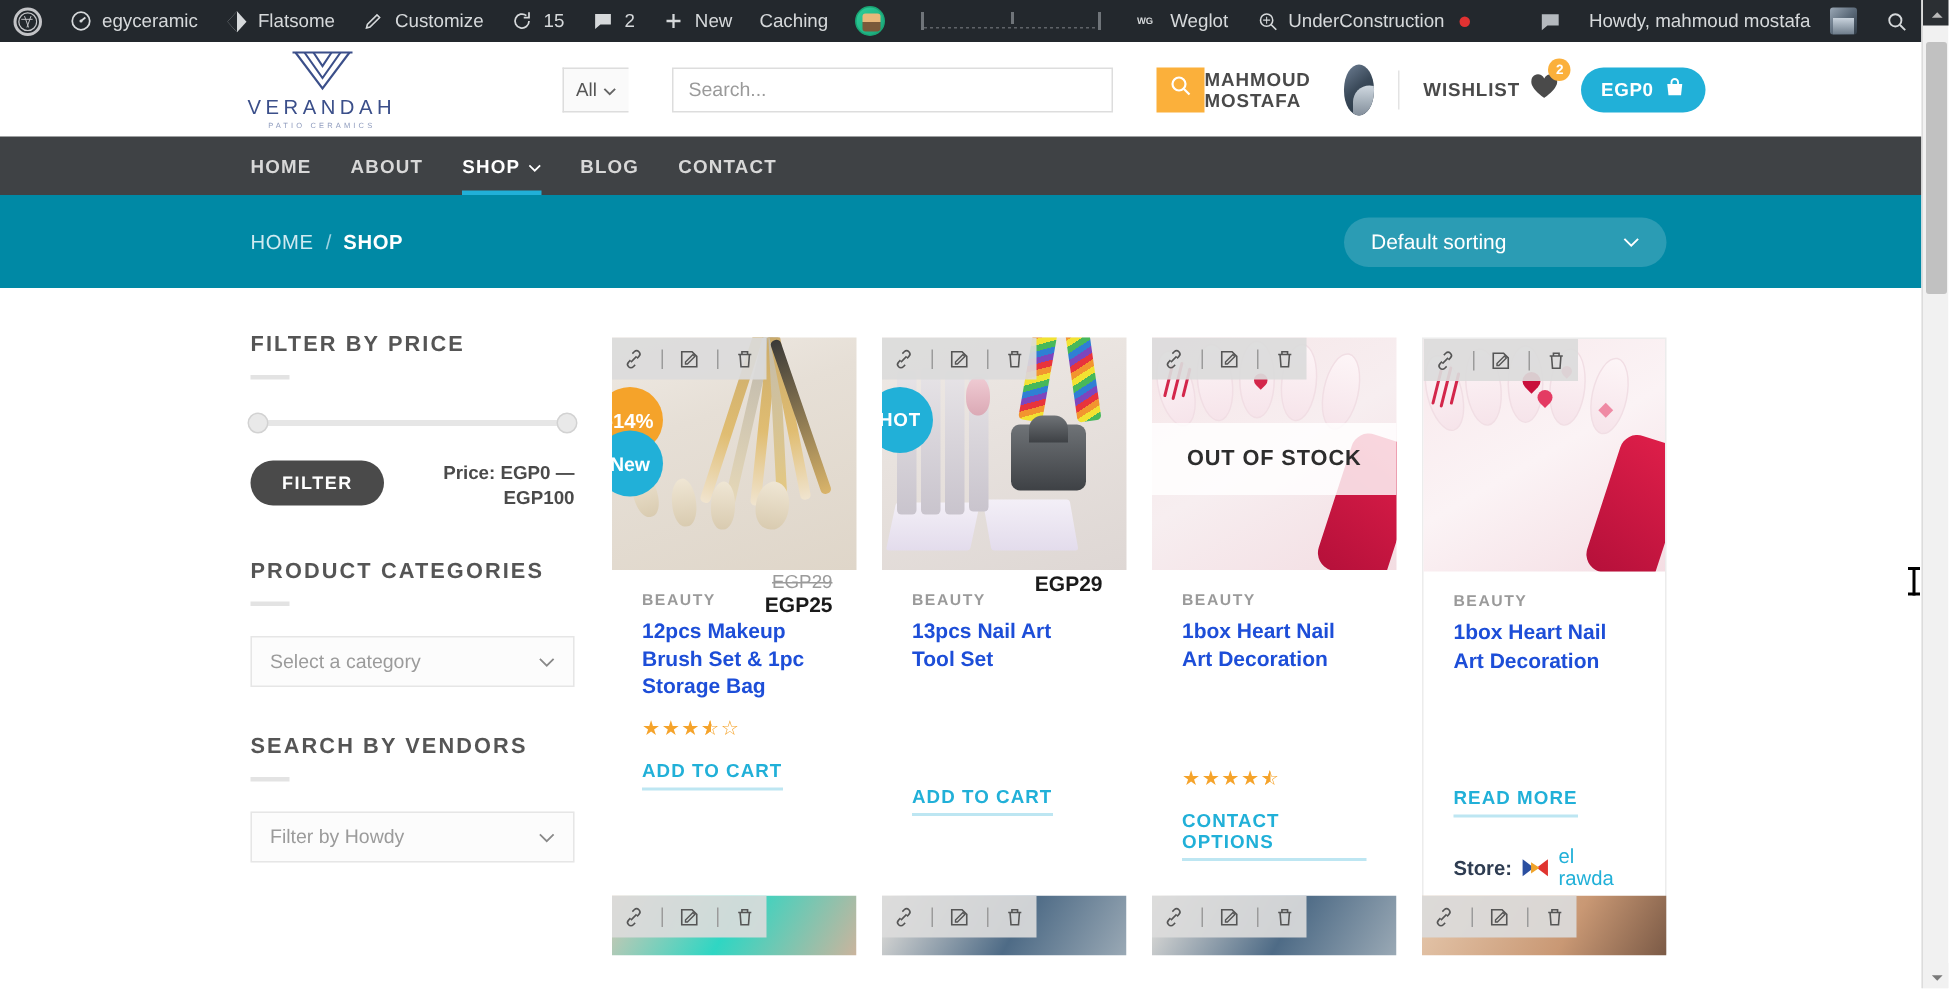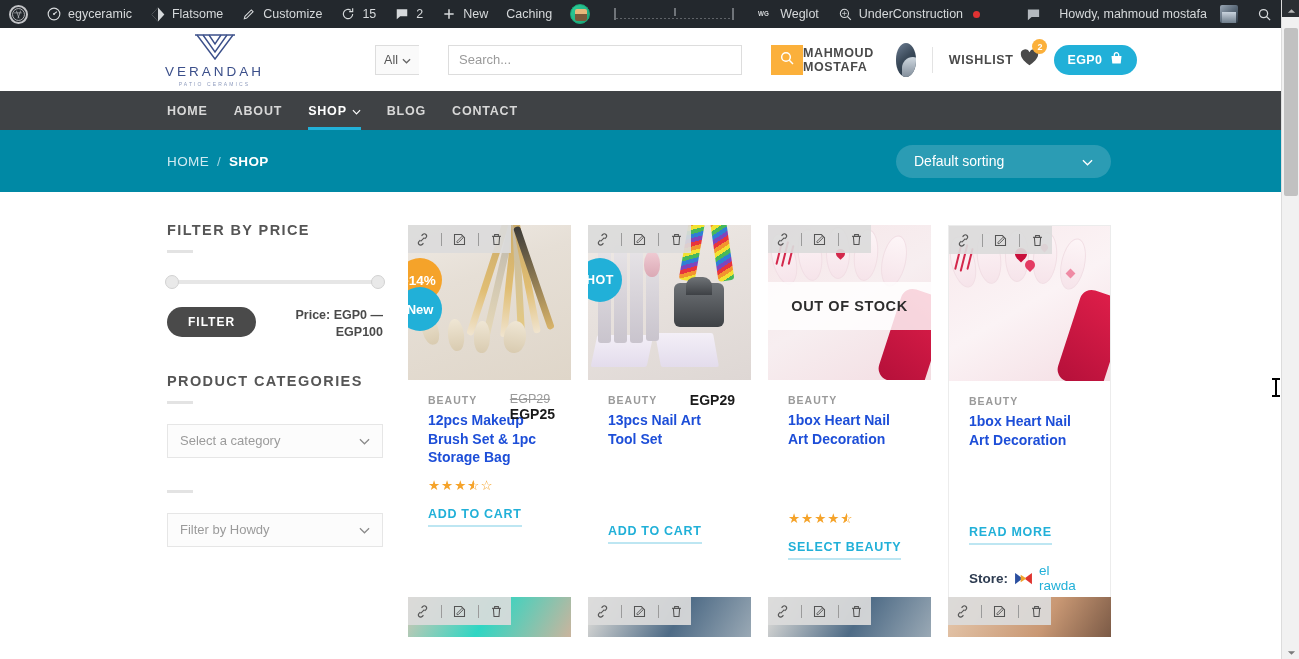--- a/index.html
+++ b/index.html
@@ -268,21 +268,21 @@
     background: rgba(255,255,255,.82);
     display:flex; align-items:center; justify-content:center; z-index: 5;
   }
   .oos-text { font-size: 14.5px; font-weight:700; color:#2d2d2d; letter-spacing:.6px; }
 
   .card-body { padding: 14px 20px 16px 20px; position:relative; }
   .cat { font-size: 10.5px; font-weight:700; letter-spacing:1px; color:#9a9a9a; text-transform:uppercase; }
   .ptitle {
     font-size: 14px; font-weight:700; color:#1d4ed8; line-height:1.33; margin-top: 5px;
   }
-  .price-box { position:absolute; right: 16px; top: 12px; text-align:left; }
+  .price-box { position:absolute; right: 16px; top: 1px; text-align:right; }
   .price-old { font-size: 12.5px; color:#9b9b9b; text-decoration: line-through; display:block; }
   .price-new { font-size: 14px; font-weight:700; color:#1a1a1a; display:block; }
   .stars { margin-top: 10px; font-size: 13.5px; letter-spacing: 1px; color:#f5a32a; }
   .stars.empty { color:#e4e4e4; }
   .cta {
     margin-top: 14px; display:inline-block; font-size: 12.5px; font-weight:700;
     letter-spacing:.7px; color:#21b0d8; border-bottom: 2px solid #bde6f2;
     padding-bottom: 4px; cursor:pointer;
   }
   .store-row {
@@ -590,20 +590,21 @@
         <span>Select a category</span>
         <span class="chev">
           <svg width="11" height="7" viewBox="0 0 12 7">
               <path d="M1 1l5 5 5-5" fill="none" stroke="#8a8a8a" stroke-width="1.3"></path>
             </svg>
         </span>
       </div>
     </div>
 
     <div class="sb-block">
+      <div class="widget-title">SEARCH BY VENDORS</div>
       <div class="title-rule"></div>
       <div class="fake-select">
         <span>Filter by Howdy</span>
         <span class="chev">
           <svg width="11" height="7" viewBox="0 0 12 7">
               <path d="M1 1l5 5 5-5" fill="none" stroke="#8a8a8a" stroke-width="1.3"></path>
             </svg>
         </span>
       </div>
     </div>
@@ -736,21 +737,21 @@
           </span>
         </div>
         <div class="oos-overlay">
           <span class="oos-text">OUT OF STOCK</span>
         </div>
       </div>
       <div class="card-body">
         <div class="cat">BEAUTY</div>
         <div class="ptitle">1box Heart Nail Art Decoration</div>
         <div class="stars" style="margin-top:62px;">★★★★<span style="position:relative;display:inline-block;">☆<span style="position:absolute;left:0;top:0;width:50%;overflow:hidden;">★</span></span></div>
-        <div class="cta">SELECT BEAUTY</div>
+        <div class="cta">CONTACT OPTIONS</div>
       </div>
     </div>
 
     <div class="card bordered">
       <div class="card-img img-d">
         <div class="nailoval" style="left:2px;top:10px;transform:rotate(-14deg);"></div>
         <div class="nailoval" style="left:28px;top:6px;transform:rotate(-7deg);"></div>
         <div class="nailoval" style="left:56px;top:4px;"></div>
         <div class="nailoval" style="left:84px;top:6px;transform:rotate(6deg);"></div>
         <div class="nailoval" style="left:112px;top:12px;transform:rotate(12deg);"></div>

